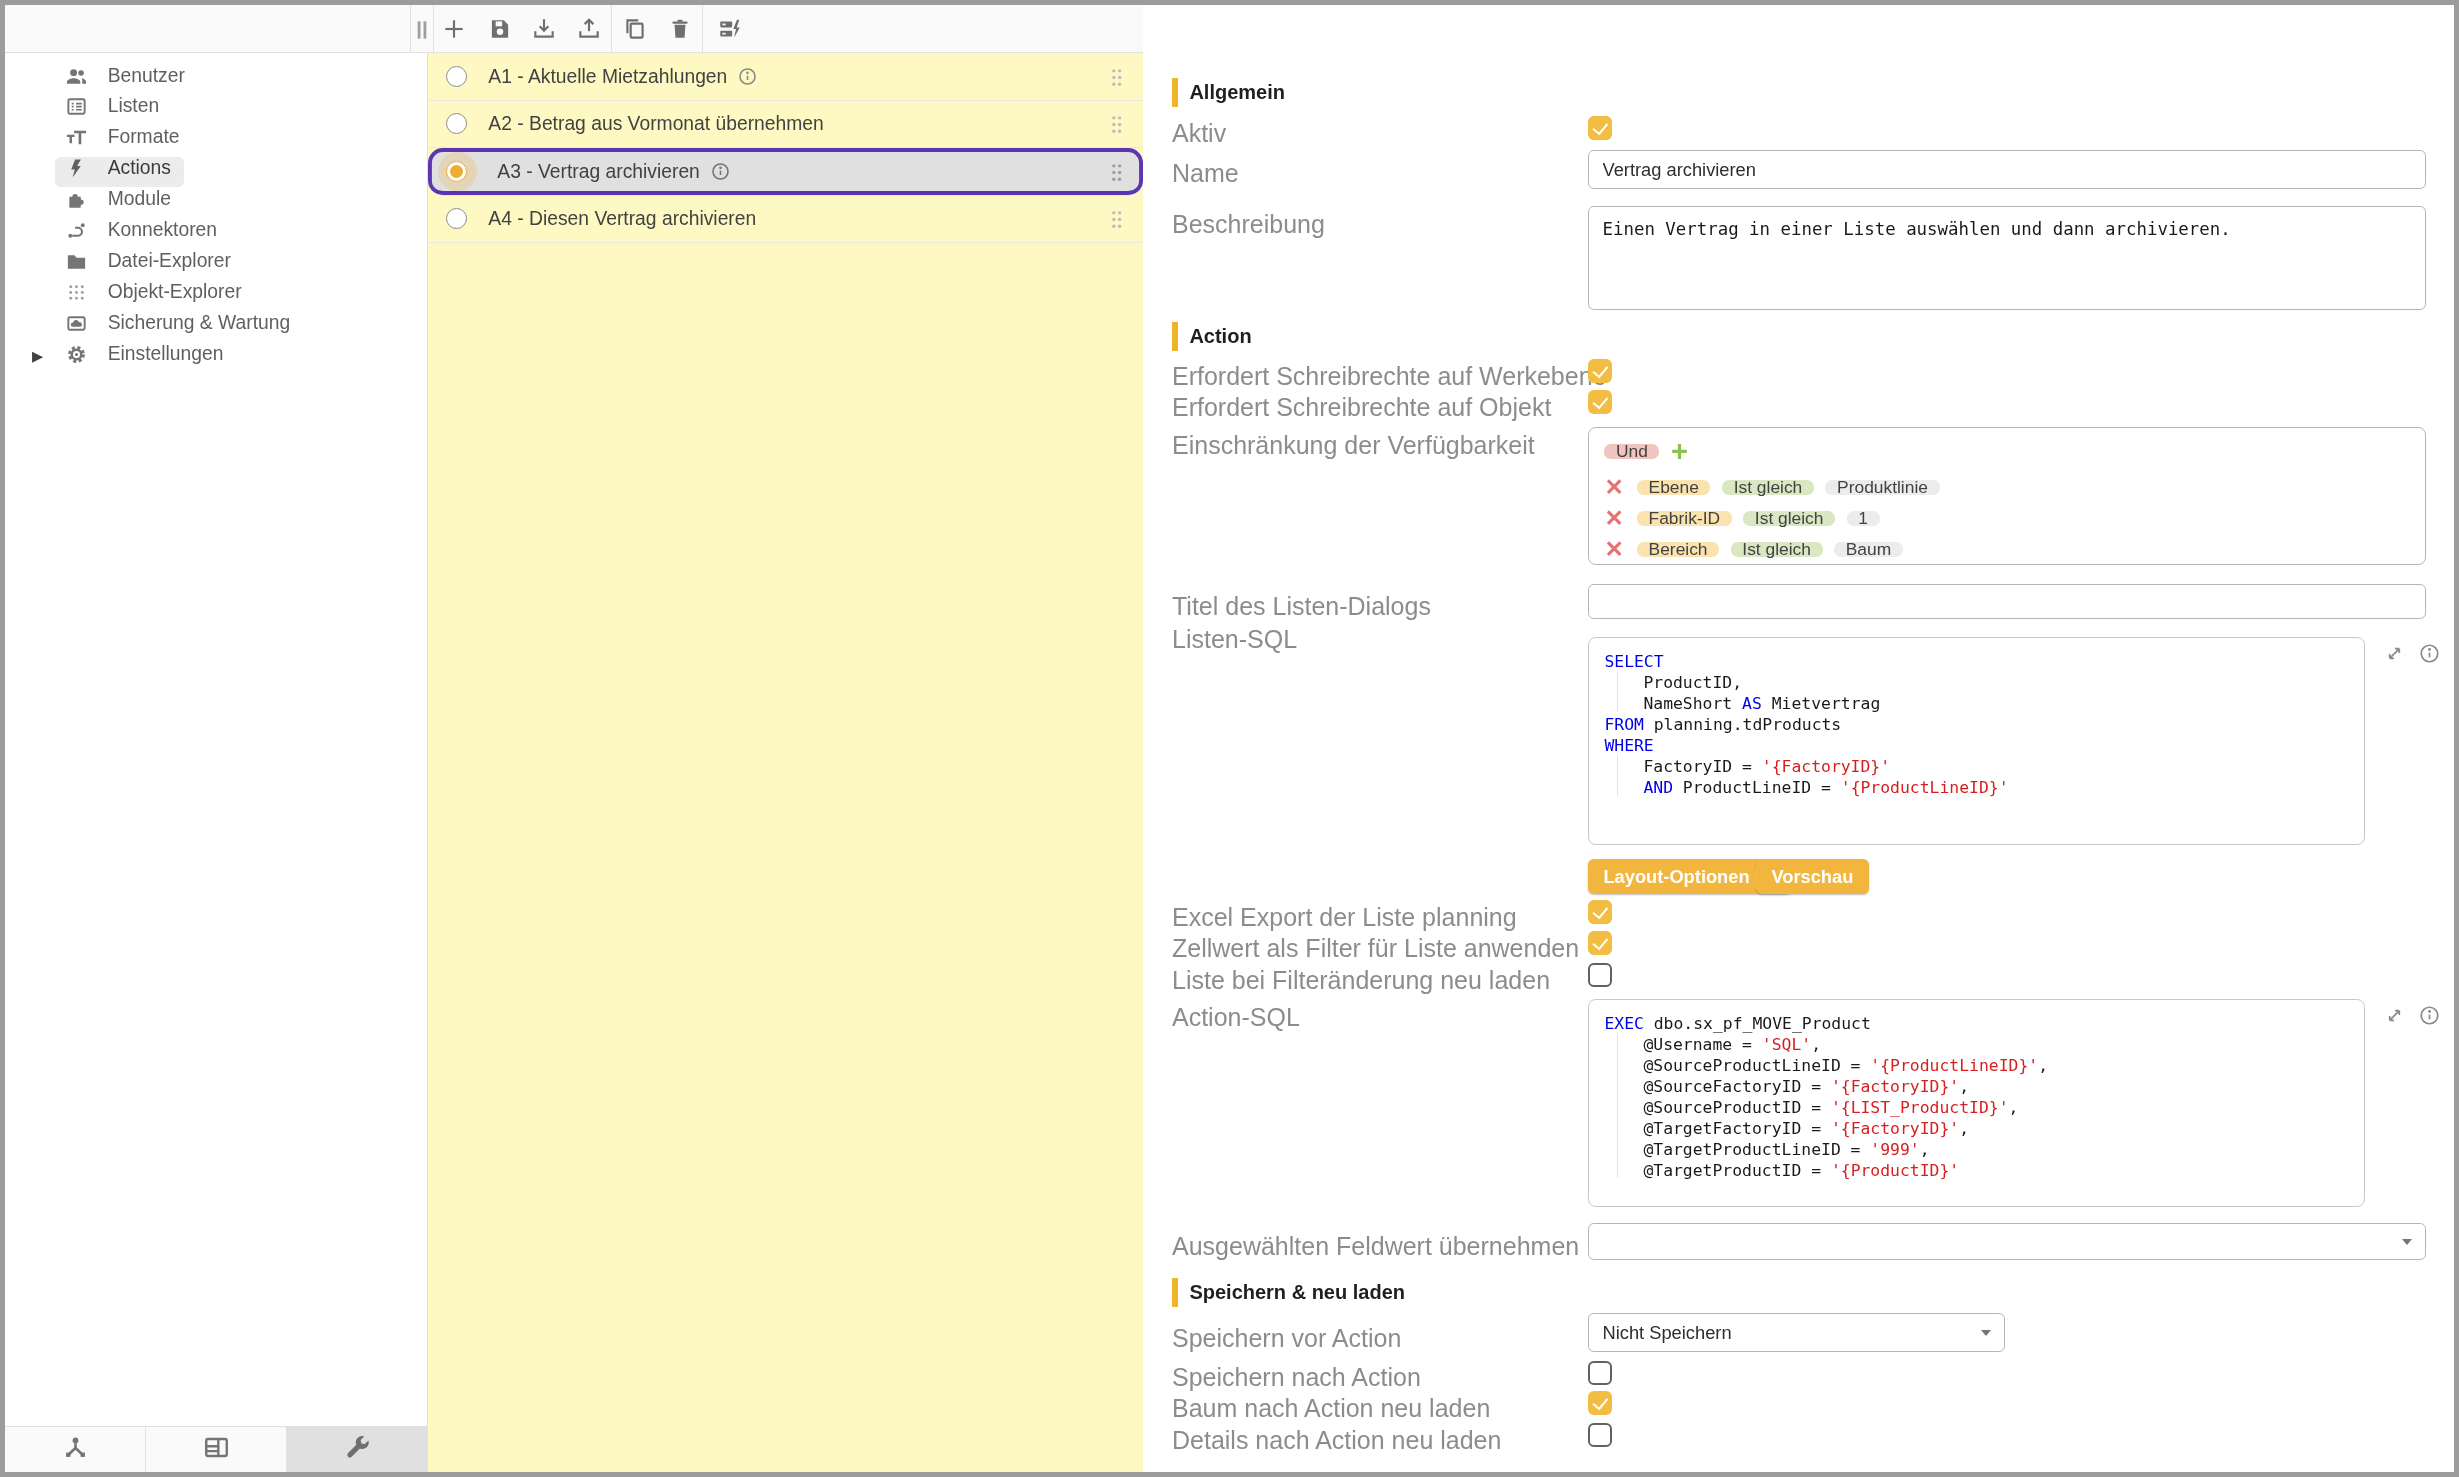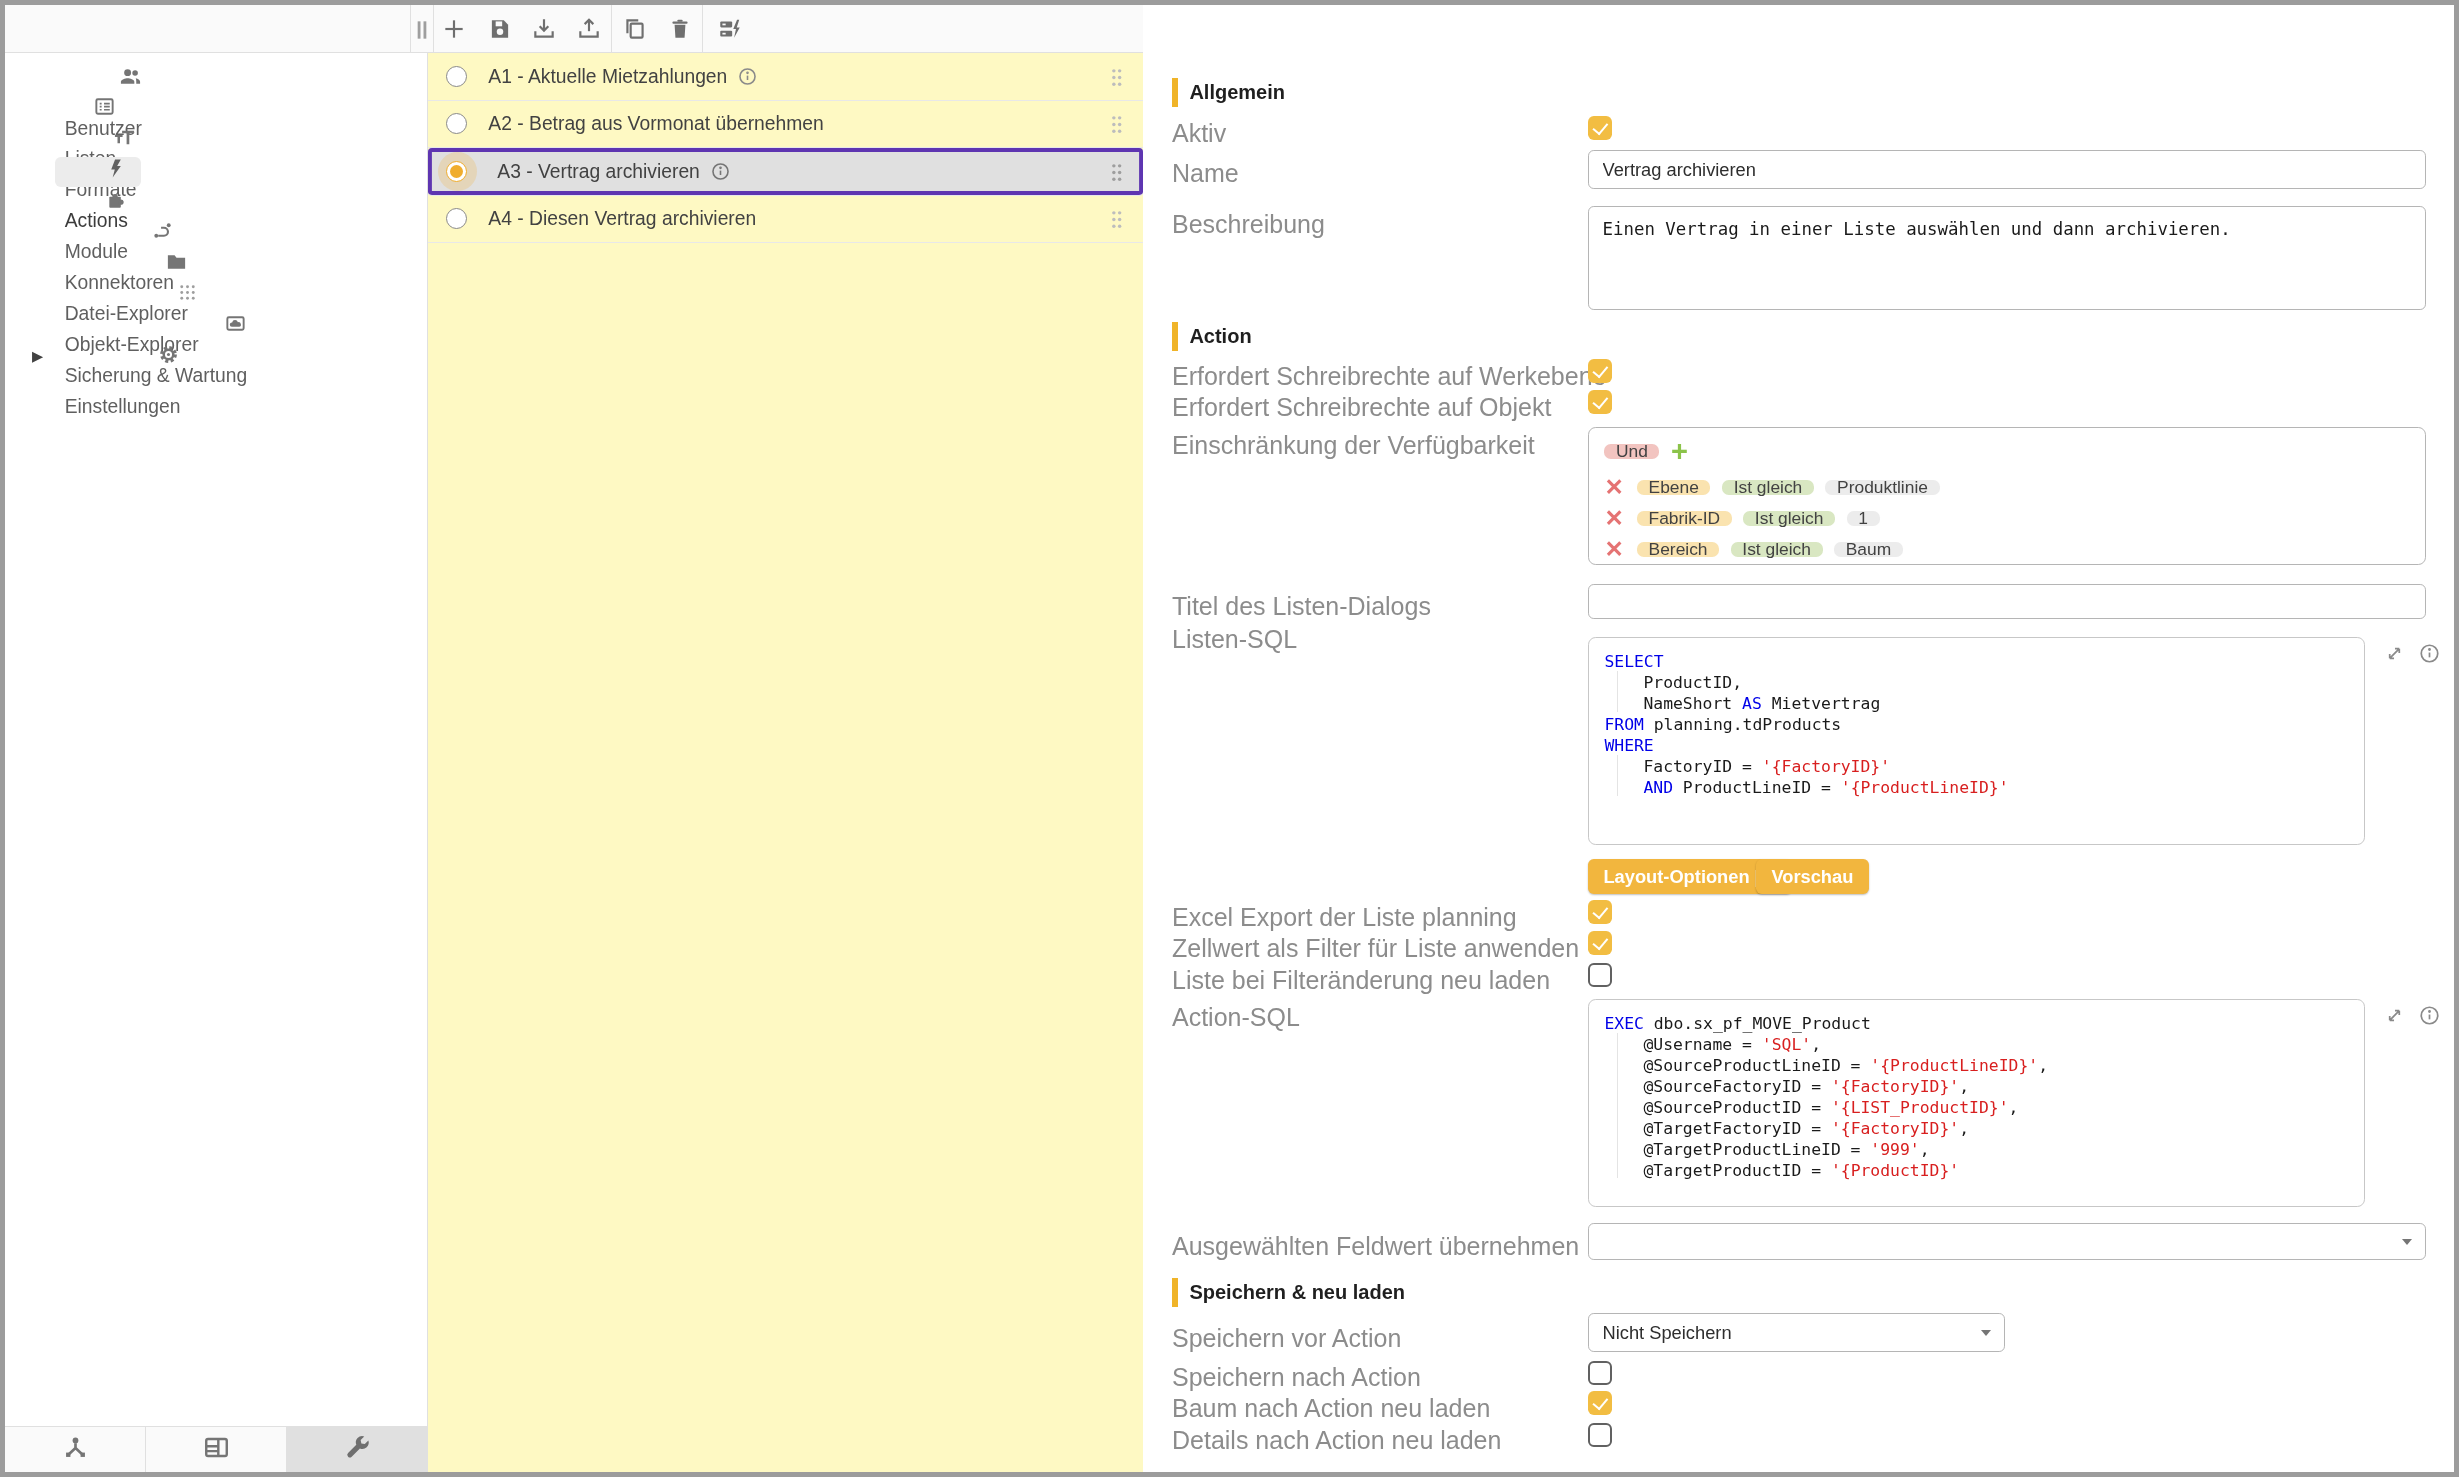--- a/index.html
+++ b/index.html
@@ -6,34 +6,34 @@
   .screen{position:relative;width:2459px;height:1477px;box-sizing:border-box;
     border:5.8px solid #9c9c9c;background:#fff;overflow:hidden;
     font-family:"Liberation Sans",sans-serif;color:#424242;}
   
   .topbar{position:absolute;left:0;top:0;width:1138px;height:47px;background:#fafafa;border-bottom:1px solid #e0e0e0;}
   .vsep{position:absolute;top:0;width:1px;height:47px;background:#e0e0e0;}
   .tbicon{position:absolute;top:10.6px;width:26px;height:26px;cursor:pointer;}
   .tbicon svg{width:26px;height:26px;display:block;}
   
   .sidebar{position:absolute;left:0;top:48px;width:422px;bottom:0;background:#fff;border-right:1px solid #e0e0e0;}
-  .nav-item{position:absolute;left:50px;height:30px;display:inline-flex;align-items:flex-end;gap:30px;
-    padding:0 13.5px 0 9.7px;border-radius:5.8px;font-size:19.3px;color:#5f5f5f;cursor:pointer;white-space:nowrap;flex-direction:column;}
+  .nav-item{position:absolute;left:50px;height:30px;display:inline-flex;align-items:flex-start;gap:20px;
+    padding:0 13.5px 0 9.7px;border-radius:5.8px;font-size:19.3px;color:#5f5f5f;cursor:pointer;white-space:nowrap;}
   .nav-item .nicon{width:23px;height:23px;display:flex;}
   .nav-item.sel{background:#ececec;color:#3c3c3c;}
   .nav-expander{position:absolute;left:27px;font-size:14.5px;color:#424242;cursor:pointer;}
   .footer-tabs{position:absolute;left:0;bottom:0;width:422px;height:45px;border-top:1px solid #e0e0e0;display:flex;}
   .ftab{flex:1;display:flex;align-items:center;justify-content:center;border-right:1px solid #e0e0e0;cursor:pointer;background:#fafafa;}
   .ftab:last-child{border-right:none;}
   .ftab.active{background:#e0e0e0;}
   .ftab svg{width:29px;height:29px;}
   
   .list-panel{position:absolute;left:423px;top:48px;width:715px;bottom:0;background:#fef9c3;}
   .arow{position:absolute;left:0;width:715px;height:47px;border-bottom:1px solid #e8e8e8;display:flex;align-items:center;cursor:pointer;}
-  .arow.sel{background:#e0e0e0;box-shadow:inset 0 0 0 3.9px #5e35b1;border-radius:4px;}
+  .arow.sel{background:#e0e0e0;box-shadow:inset 0 0 0 3.9px #5e35b1;border-radius:15px;}
   .radio{position:relative;width:21px;height:21px;border:1.9px solid #8a8a8a;border-radius:50%;margin-left:18.3px;flex:none;box-sizing:border-box;background:#fff;cursor:pointer;}
   .radio.on{border-color:#f0ad2d;}
   .radio.on::after{content:"";position:absolute;inset:2.9px;background:#f0ad2d;border-radius:50%;}
   .halo{position:absolute;left:9.7px;width:39px;height:39px;border-radius:50%;background:rgba(240,173,45,.22);}
   .alabel{margin-left:21px;font-size:19.3px;color:#424242;white-space:nowrap;}
   .arow.sel .alabel{margin-left:30px;}
   .ainfo{margin-left:9.7px;width:21px;height:21px;flex:none;}
   .adrag{position:absolute;right:19.3px;top:13.5px;width:13.5px;height:21px;cursor:grab;}
   
   .detail{position:absolute;left:1139px;top:0;right:0;bottom:0;background:#fff;overflow:hidden;}

